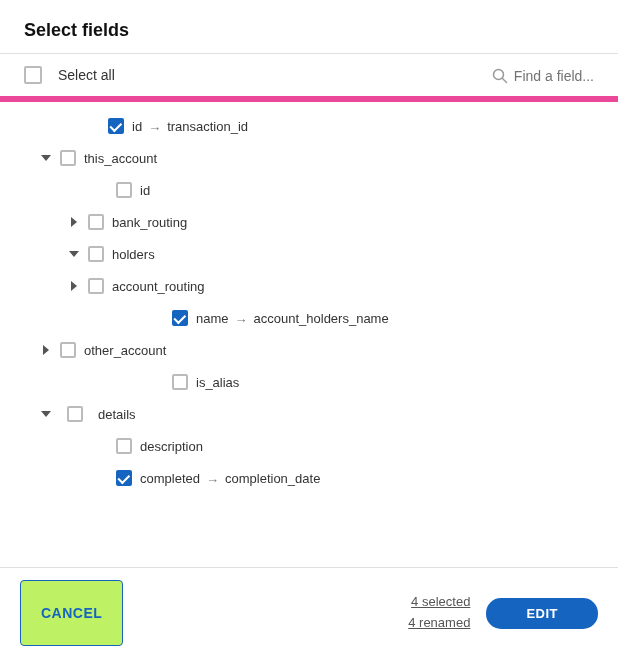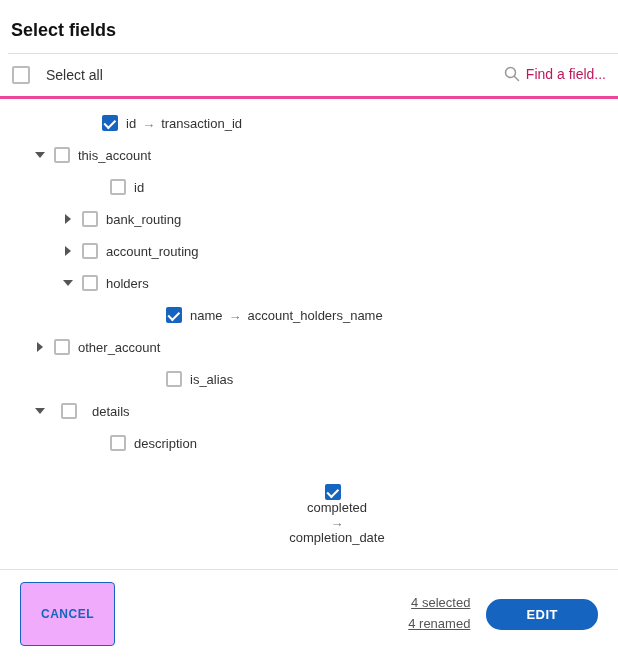--- a/index.html
+++ b/index.html
@@ -8,63 +8,62 @@
       font-size: 14px;
       background: #fff;
       width: 618px;
       height: 658px;
       overflow: hidden;
       display: flex;
       flex-direction: column;
     }
 
     .header {
-      padding: 20px 20px 12px 3px;
+      padding: 20px 20px 12px 24px;
       border-bottom: 1px solid #e0e0e0;
-      margin-left: 8px;
     }
 
     .header-title {
       font-size: 18px;
       font-weight: 600;
       color: #111;
     }
 
     .toolbar {
       display: flex;
-      align-items: flex-start;
-      padding: 12px 12px;
-      border-bottom: 3px solid #ec4899;
+      align-items: flex-end;
+      padding: 12px 24px;
+      border-bottom: 6px solid #ec4899;
       gap: 12px;
     }
 
     .select-all-area {
       display: flex;
       align-items: center;
       gap: 8px;
       flex: 1;
     }
 
     .search-area {
       display: flex;
       align-items: center;
       gap: 6px;
       color: #999;
     }
 
     .search-placeholder {
-      color: #be185d;
+      color: #737373;
       font-size: 14px;
     }
 
     .content-area {
       flex: 1;
       overflow-y: auto;
       position: relative;
-      padding: 8px 10px;
+      padding: 8px 16px;
     }
 
     .field-row {
       display: flex;
       align-items: center;
       padding: 5px 20px 5px 0;
       min-height: 32px;
       color: #333;
     }
     .indent-1 { padding-left: 48px; }
@@ -151,23 +150,23 @@
       align-items: center;
       justify-content: space-between;
       padding: 12px 20px;
       border-top: 1px solid #e0e0e0;
       background: #fff;
     }
 
     .cancel-btn {
       padding: 24px 20px;
       border: 1px solid #1565c0;
-      background: #f0abfc;
+      background: #bef264;
       color: #1565c0;
-      font-size: 12px;
+      font-size: 14px;
       font-weight: 600;
       border-radius: 4px;
       cursor: pointer;
       letter-spacing: 0.5px;
     }
 
     .footer-right {
       display: flex;
       align-items: center;
       gap: 16px;
@@ -265,32 +264,32 @@
   <div class="field-row" style="padding-left:48px;">
     <div class="expander">
       <span class="chevron-right"></span>
     </div>
     <div class="checkbox"></div>
     <span class="field-name">bank_routing</span>
   </div>
 
   <div class="field-row" style="padding-left:48px;">
     <div class="expander">
+      <span class="chevron-down"></span>
+    </div>
+    <div class="checkbox"></div>
+    <span class="field-name">holders</span>
+  </div>
+
+  <div class="field-row" style="padding-left:48px;">
+    <div class="expander">
       <span class="chevron-right"></span>
     </div>
     <div class="checkbox"></div>
     <span class="field-name">account_routing</span>
-  </div>
-
-  <div class="field-row" style="padding-left:48px;">
-    <div class="expander">
-      <span class="chevron-down"></span>
-    </div>
-    <div class="checkbox"></div>
-    <span class="field-name">holders</span>
   </div>
 
   <div class="field-row" style="padding-left:132px;">
     <div class="expander-placeholder"></div>
     <div class="checkbox checked"></div>
     <span class="field-name">name</span>
     <span class="arrow-icon">→</span>
     <span class="renamed-field">account_holders_name</span>
   </div>
 
@@ -316,21 +315,21 @@
     <span class="field-name">details</span>
   </div>
 
 
   <div class="field-row" style="padding-left:76px;">
     <div class="expander-placeholder"></div>
     <div class="checkbox"></div>
     <span class="field-name">description</span>
   </div>
 
-  <div class="field-row" style="padding-left:76px;flex-direction:column;">
+  <div class="field-row" style="padding-left:76px;">
     <div class="expander-placeholder"></div>
     <div class="checkbox checked"></div>
     <span class="field-name">completed</span>
     <span class="arrow-icon">→</span>
     <span class="renamed-field">completion_date</span>
   </div>
 
 </div>
 
 <div class="footer">

